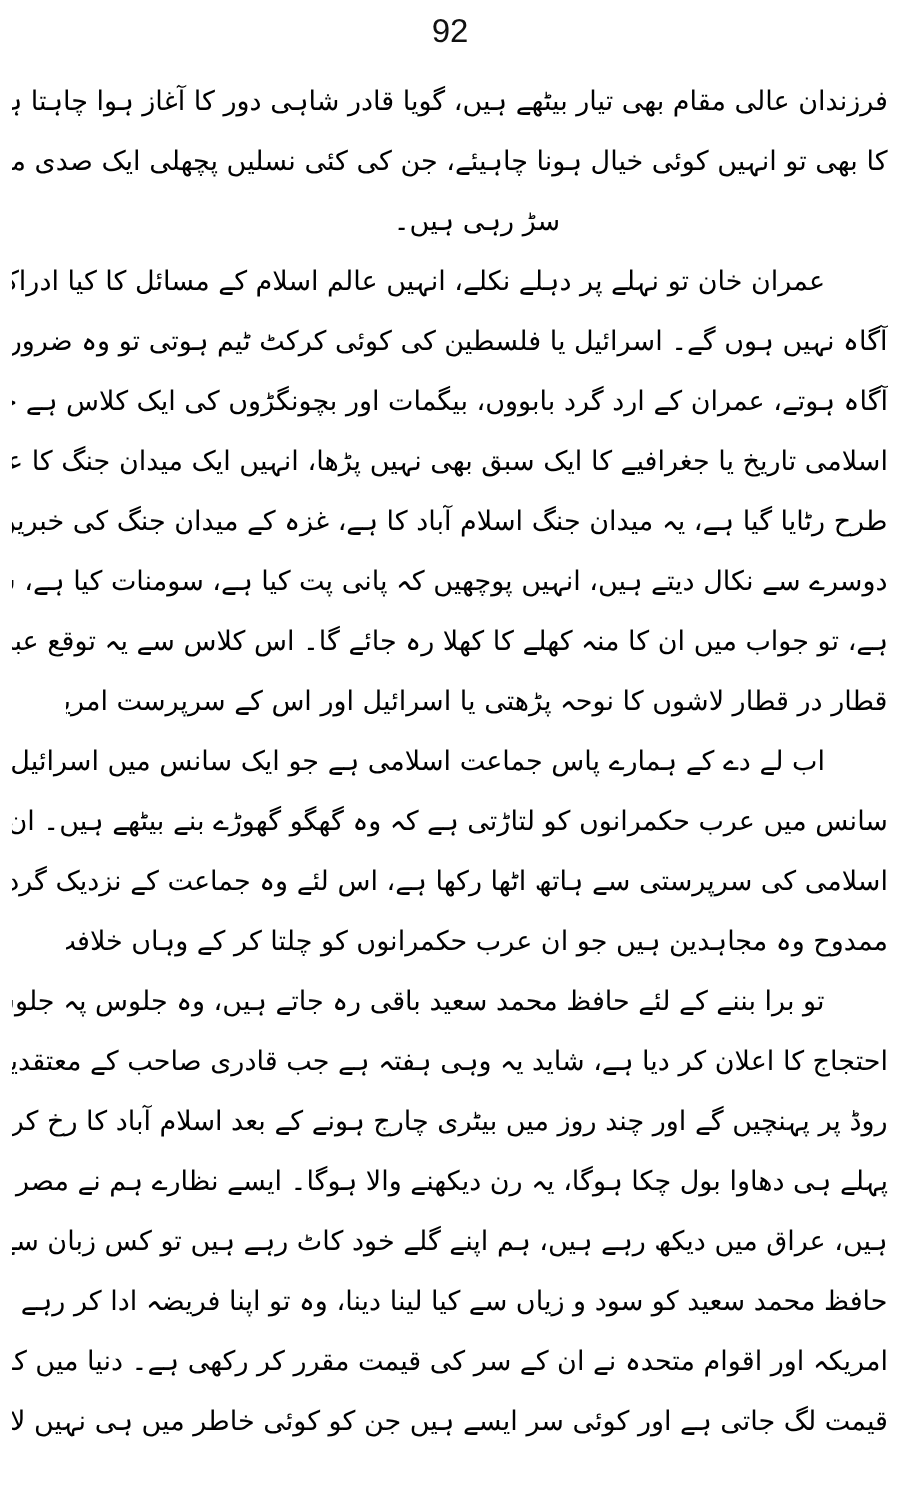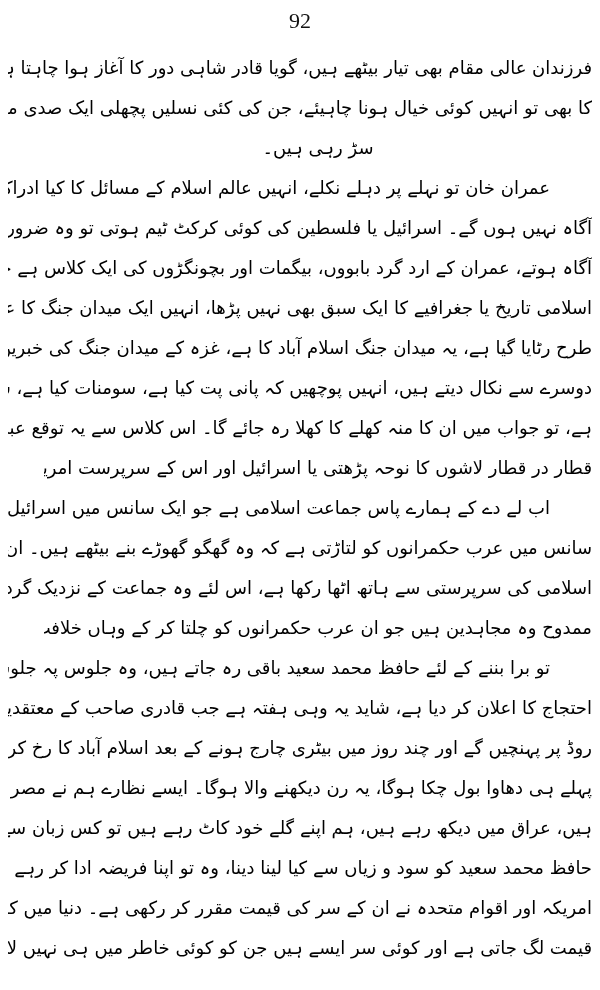--- a/index.html
+++ b/index.html
@@ -15,21 +15,21 @@
     color: #000000;
     overflow: hidden;
     font-family: "DejaVu Sans", sans-serif;
   }
   .page-number {
     position: absolute;
     top: 8px;
     left: 0;
     width: 100%;
     text-align: center;
-    font-family: Liberation Serif, serif;
+    font-family: Liberation Sans, sans-serif;
     font-size: 22px;
     font-weight: 400;
     color: #111111;
   }
   .text-block {
     position: absolute;
     top: 48px;
     left: 8px;
     right: 8px;
     direction: rtl;

